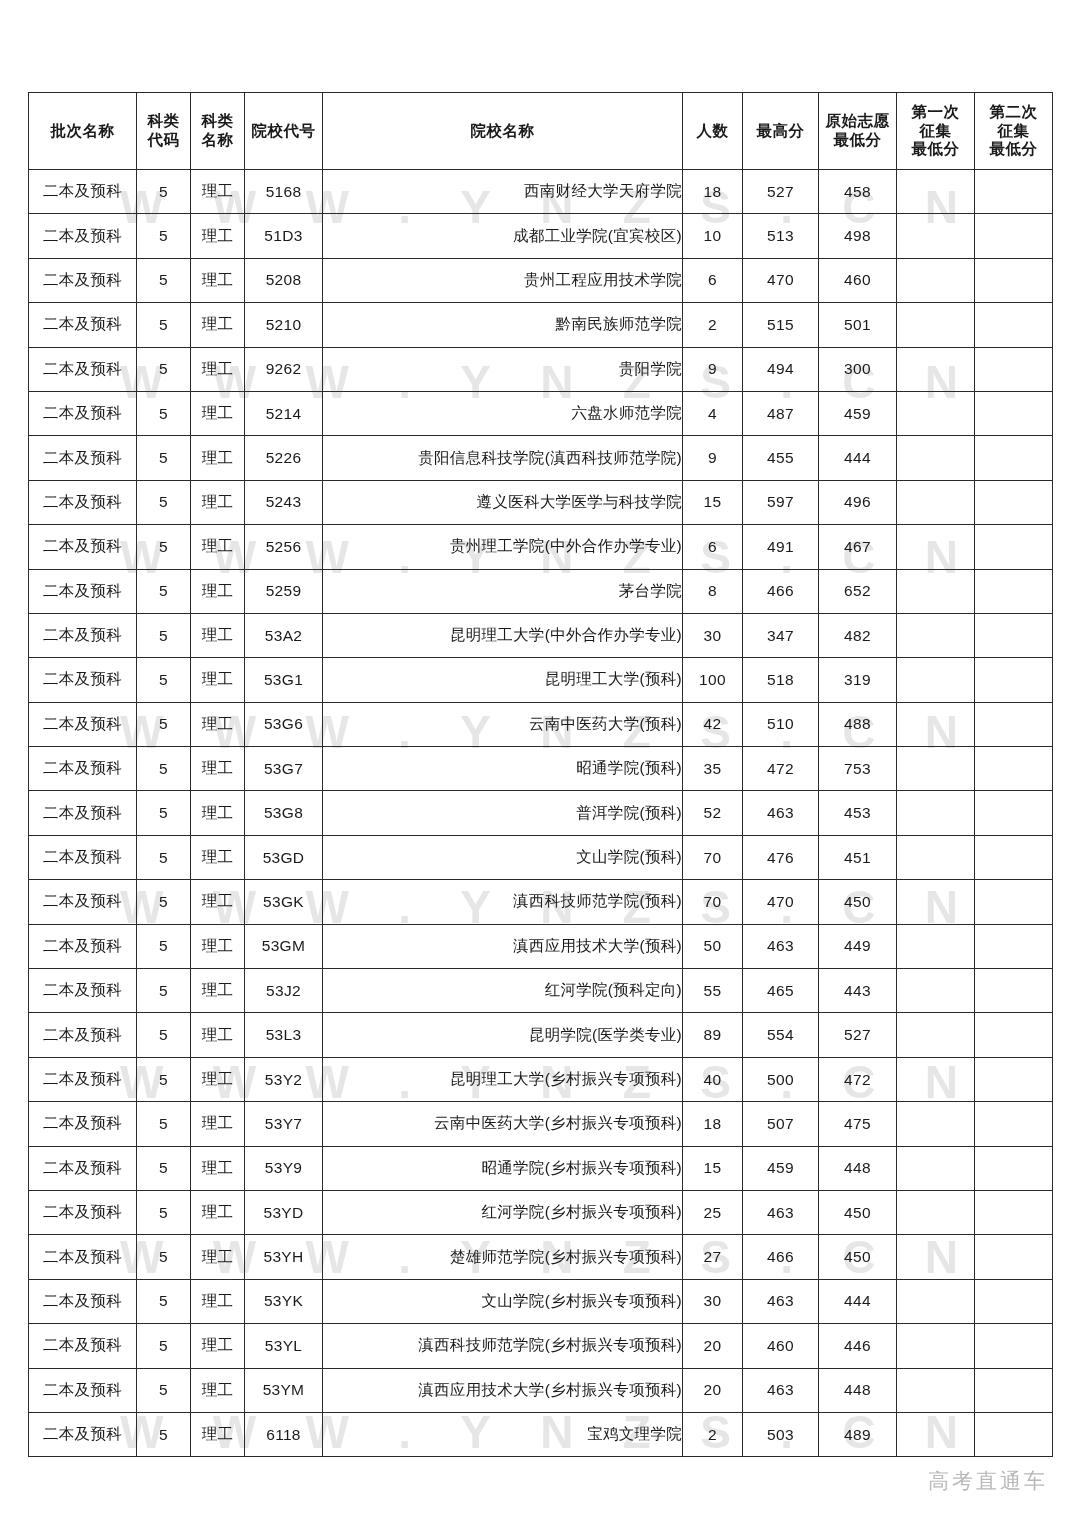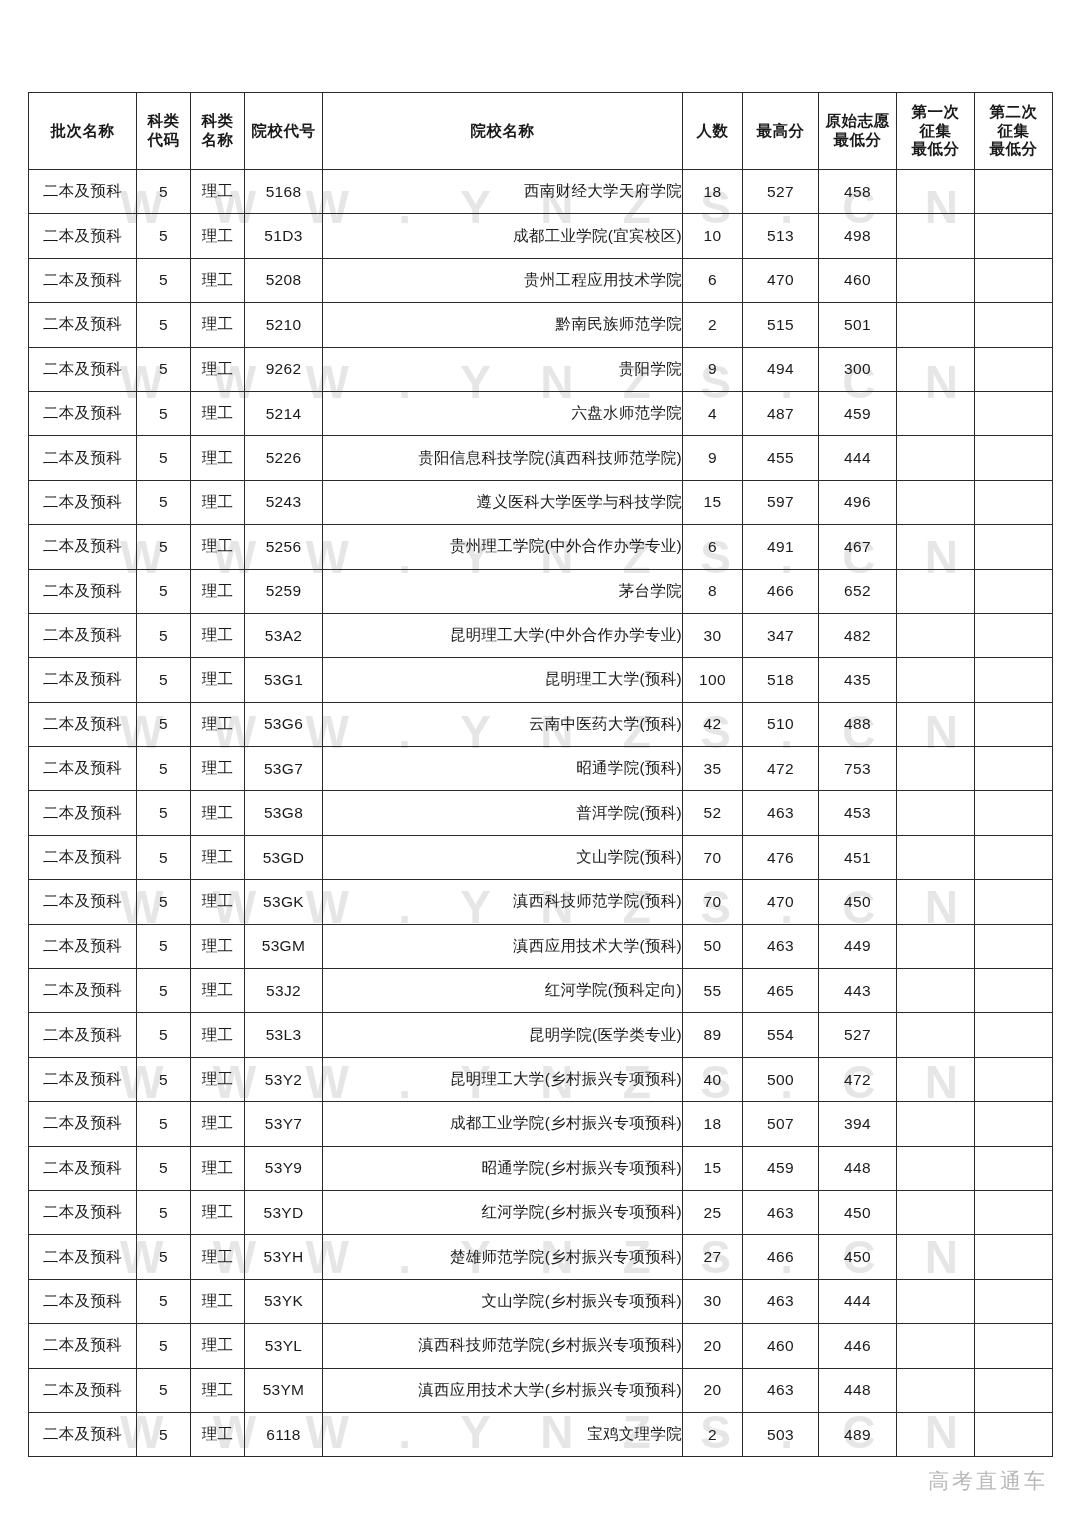--- a/index.html
+++ b/index.html
@@ -410,21 +410,21 @@
           <td></td>
         </tr>
         <tr>
           <td>二本及预科</td>
           <td>5</td>
           <td>理工</td>
           <td>53G1</td>
           <td class="school-name">昆明理工大学(预科)</td>
           <td>100</td>
           <td>518</td>
-          <td>435</td>
+          <td>319</td>
           <td></td>
           <td></td>
         </tr>
         <tr>
           <td>二本及预科</td>
           <td>5</td>
           <td>理工</td>
           <td>53G6</td>
           <td class="school-name">云南中医药大学(预科)</td>
           <td>42</td>
@@ -527,24 +527,24 @@
           <td>500</td>
           <td>472</td>
           <td></td>
           <td></td>
         </tr>
         <tr>
           <td>二本及预科</td>
           <td>5</td>
           <td>理工</td>
           <td>53Y7</td>
-          <td class="school-name">成都工业学院(乡村振兴专项预科)</td>
+          <td class="school-name">云南中医药大学(乡村振兴专项预科)</td>
           <td>18</td>
           <td>507</td>
-          <td>394</td>
+          <td>475</td>
           <td></td>
           <td></td>
         </tr>
         <tr>
           <td>二本及预科</td>
           <td>5</td>
           <td>理工</td>
           <td>53Y9</td>
           <td class="school-name">昭通学院(乡村振兴专项预科)</td>
           <td>15</td>

